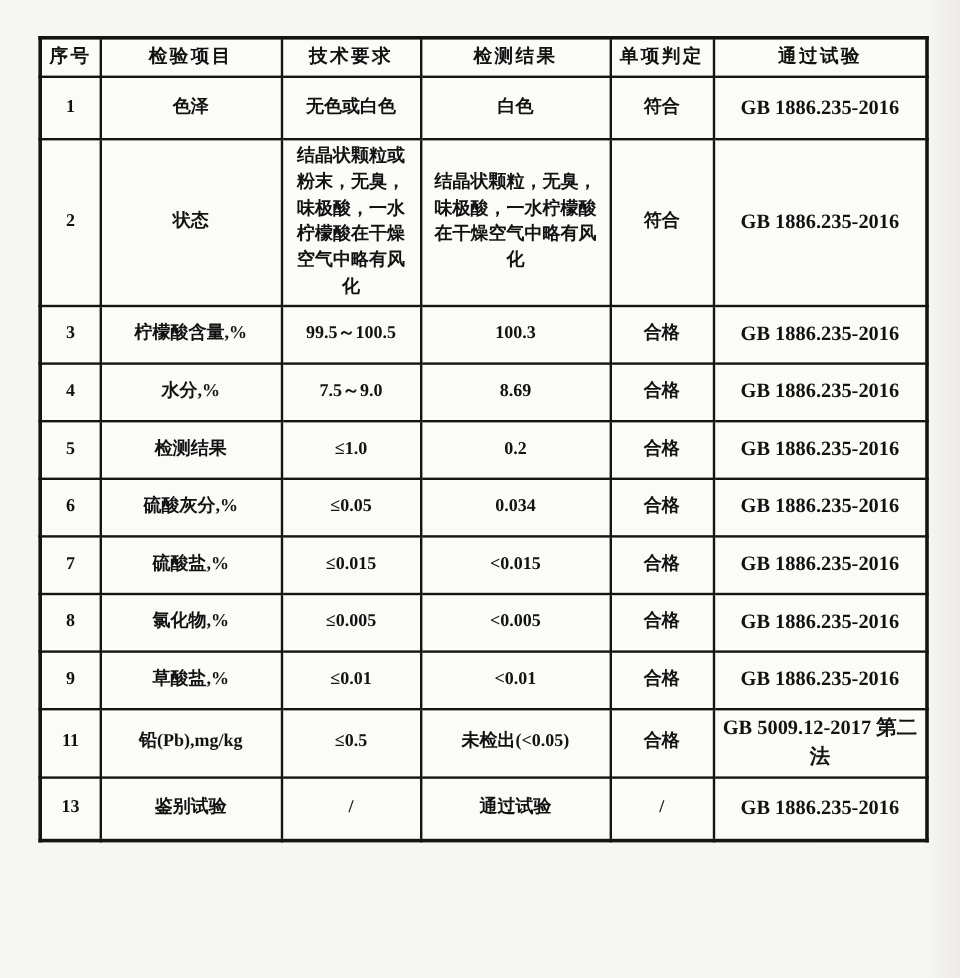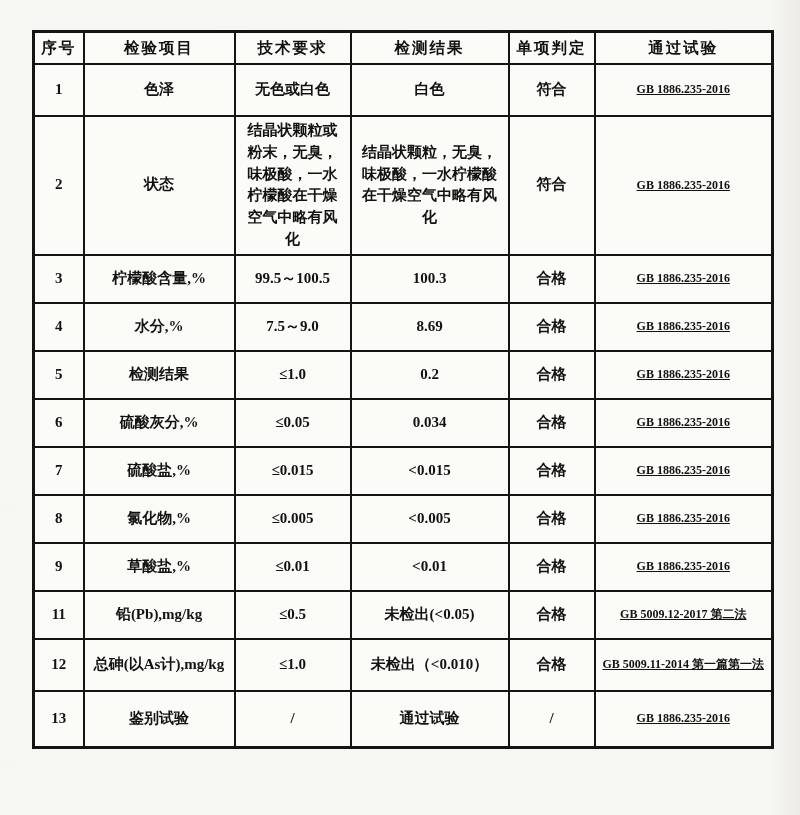--- a/index.html
+++ b/index.html
@@ -42,21 +42,21 @@
     height: 24px;
     font-size: 15.5px;
     letter-spacing: 2px;
     font-family: "Liberation Sans", "DejaVu Sans", sans-serif;
   }
   tbody td { height: 40px; }
   tbody tr:nth-child(1) td  { height: 44px; }
   tbody tr:nth-child(11) td { height: 44px; }
   tbody tr:nth-child(12) td { height: 48px; }
   tbody tr:nth-child(13) td { height: 45px; }
-  td.cell-basis { font-size: 12px; text-decoration: underline; }
+  td.cell-basis { font-size: 17px; }
 </style>
 </head>
 <body>
 
 <div class="page">
   <table class="report">
     <colgroup>
       <col class="c-no">
         <col class="c-item">
         <col class="c-req">
@@ -149,28 +149,20 @@
   </tr>
         <tr>
     <td class="cell-no">11</td>
     <td class="cell-item">铅(Pb),mg/kg</td>
     <td class="cell-req">≤0.5</td>
     <td class="cell-res">未检出(&lt;0.05)</td>
     <td class="cell-judge">合格</td>
     <td class="cell-basis">GB 5009.12-2017 第二法</td>
   </tr>
         <tr>
-    <td class="cell-no">12</td>
-    <td class="cell-item">总砷(以As计),mg/kg</td>
-    <td class="cell-req">≤1.0</td>
-    <td class="cell-res">未检出（&lt;0.010）</td>
-    <td class="cell-judge">合格</td>
-    <td class="cell-basis">GB 5009.11-2014 第一篇第一法</td>
-  </tr>
-        <tr>
     <td class="cell-no">13</td>
     <td class="cell-item">鉴别试验</td>
     <td class="cell-req">/</td>
     <td class="cell-res">通过试验</td>
     <td class="cell-judge">/</td>
     <td class="cell-basis">GB 1886.235-2016</td>
   </tr>
       </tbody>
   </table>
 </div>

